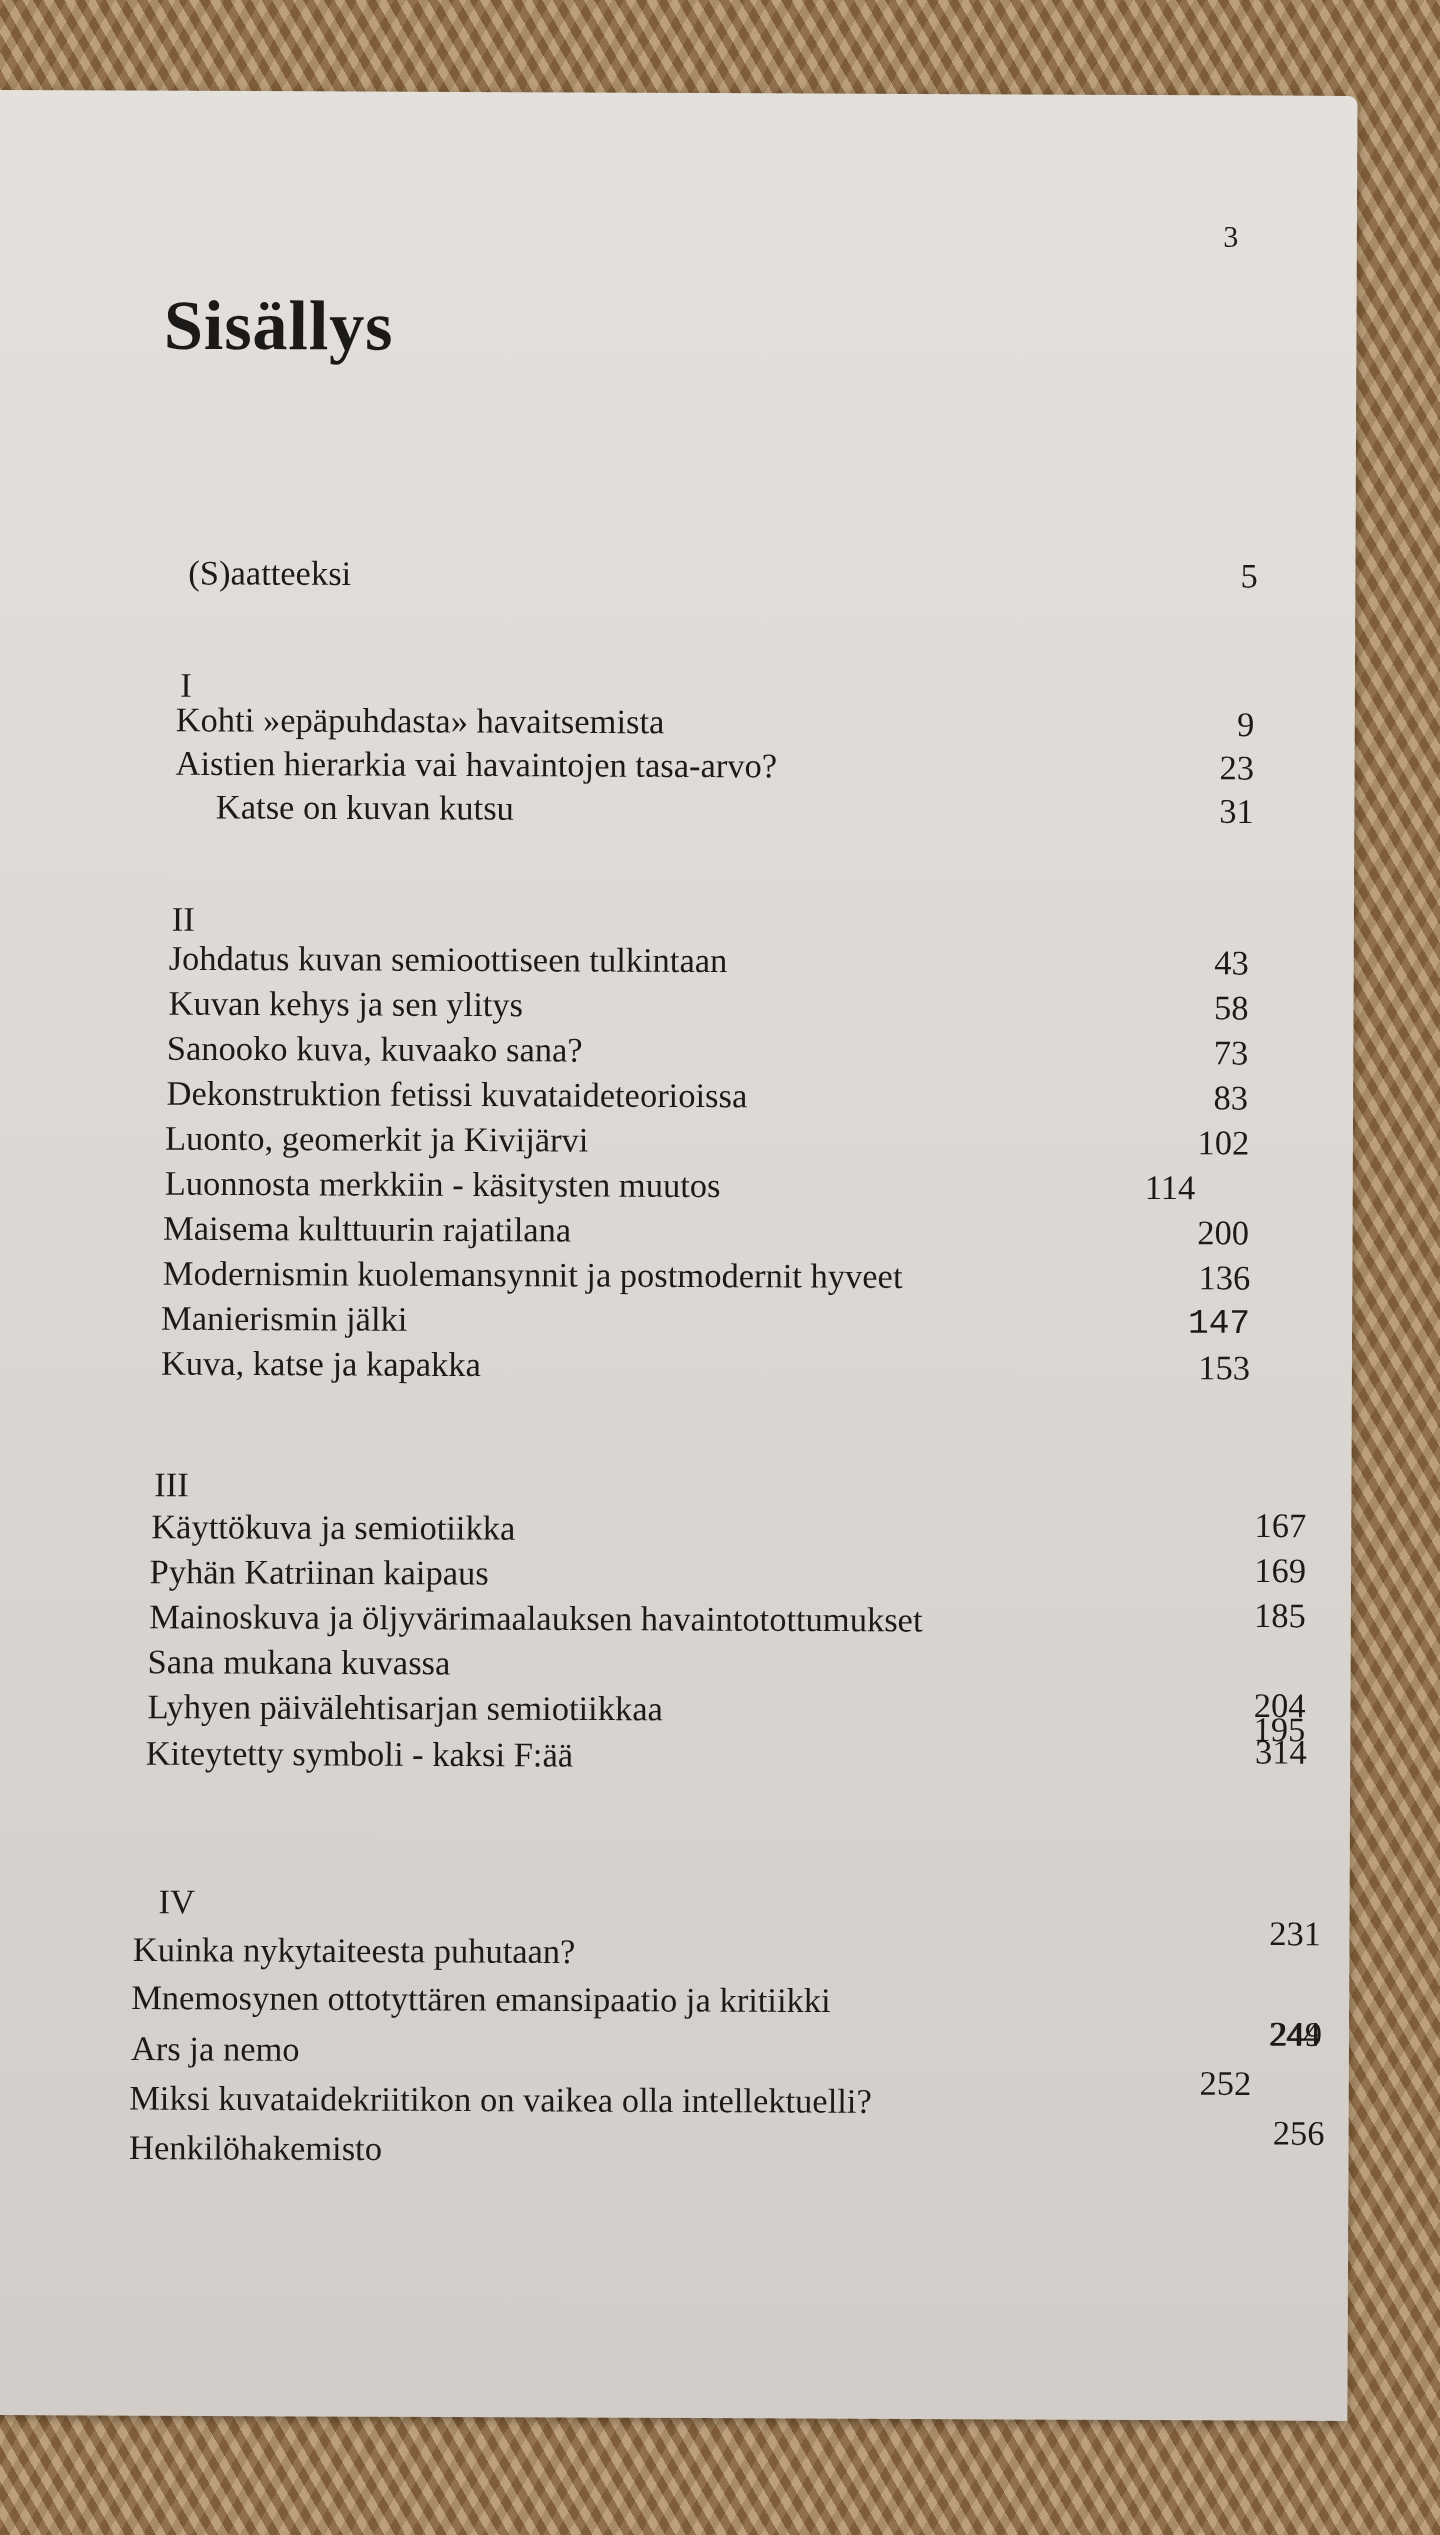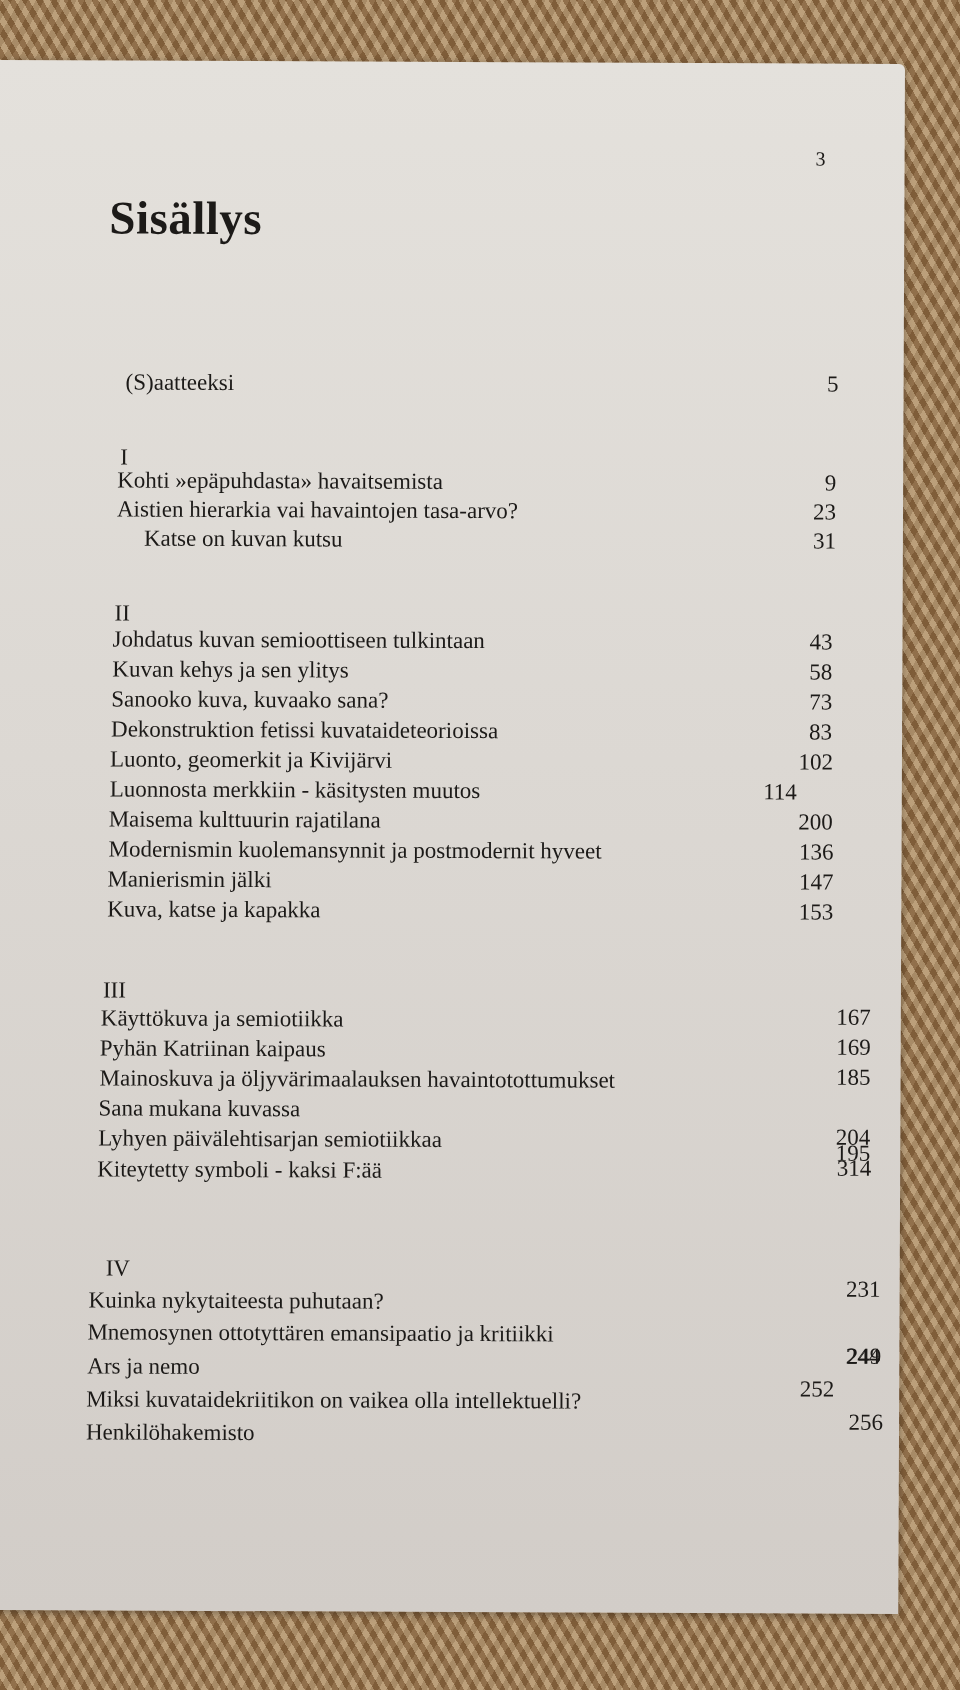--- a/index.html
+++ b/index.html
@@ -64,21 +64,21 @@
       <span class="row entry-page" style="left:775px; top:655px;">83</span>
       <span class="row entry-title" style="left:113px; top:685px;">Luonto, geomerkit ja Kivijärvi</span>
       <span class="row entry-page" style="left:776px; top:685px;">102</span>
       <span class="row entry-title" style="left:113px; top:715px;">Luonnosta merkkiin - käsitysten muutos</span>
       <span class="row entry-page" style="left:740px; top:715px;">114</span>
       <span class="row entry-title" style="left:112px; top:745px;">Maisema kulttuurin rajatilana</span>
       <span class="row entry-page" style="left:776px; top:745px;">200</span>
       <span class="row entry-title" style="left:112px; top:775px;">Modernismin kuolemansynnit ja postmodernit hyveet</span>
       <span class="row entry-page" style="left:777px; top:775px;">136</span>
       <span class="row entry-title" style="left:111px; top:805px;">Manierismin jälki</span>
-      <span class="row entry-page" style="left:777px; top:805px;">147</span>
+      <span class="row entry-page" style="left:777px; top:805px;font-family:Liberation Mono, monospace;">147</span>
       <span class="row entry-title" style="left:111px; top:835px;">Kuva, katse ja kapakka</span>
       <span class="row entry-page" style="left:777px; top:835px;">153</span>
     </div>
 
     <span class="section-label" style="left:107px; top:917px;">III</span>
     <div>
       <span class="row entry-title" style="left:105px; top:944px;">Käyttökuva ja semiotiikka</span>
       <span class="row entry-page" style="left:815px; top:940px;">167</span>
       <span class="row entry-title" style="left:104px; top:974px;">Pyhän Katriinan kaipaus</span>
       <span class="row entry-page" style="left:815px; top:970px;">169</span>

